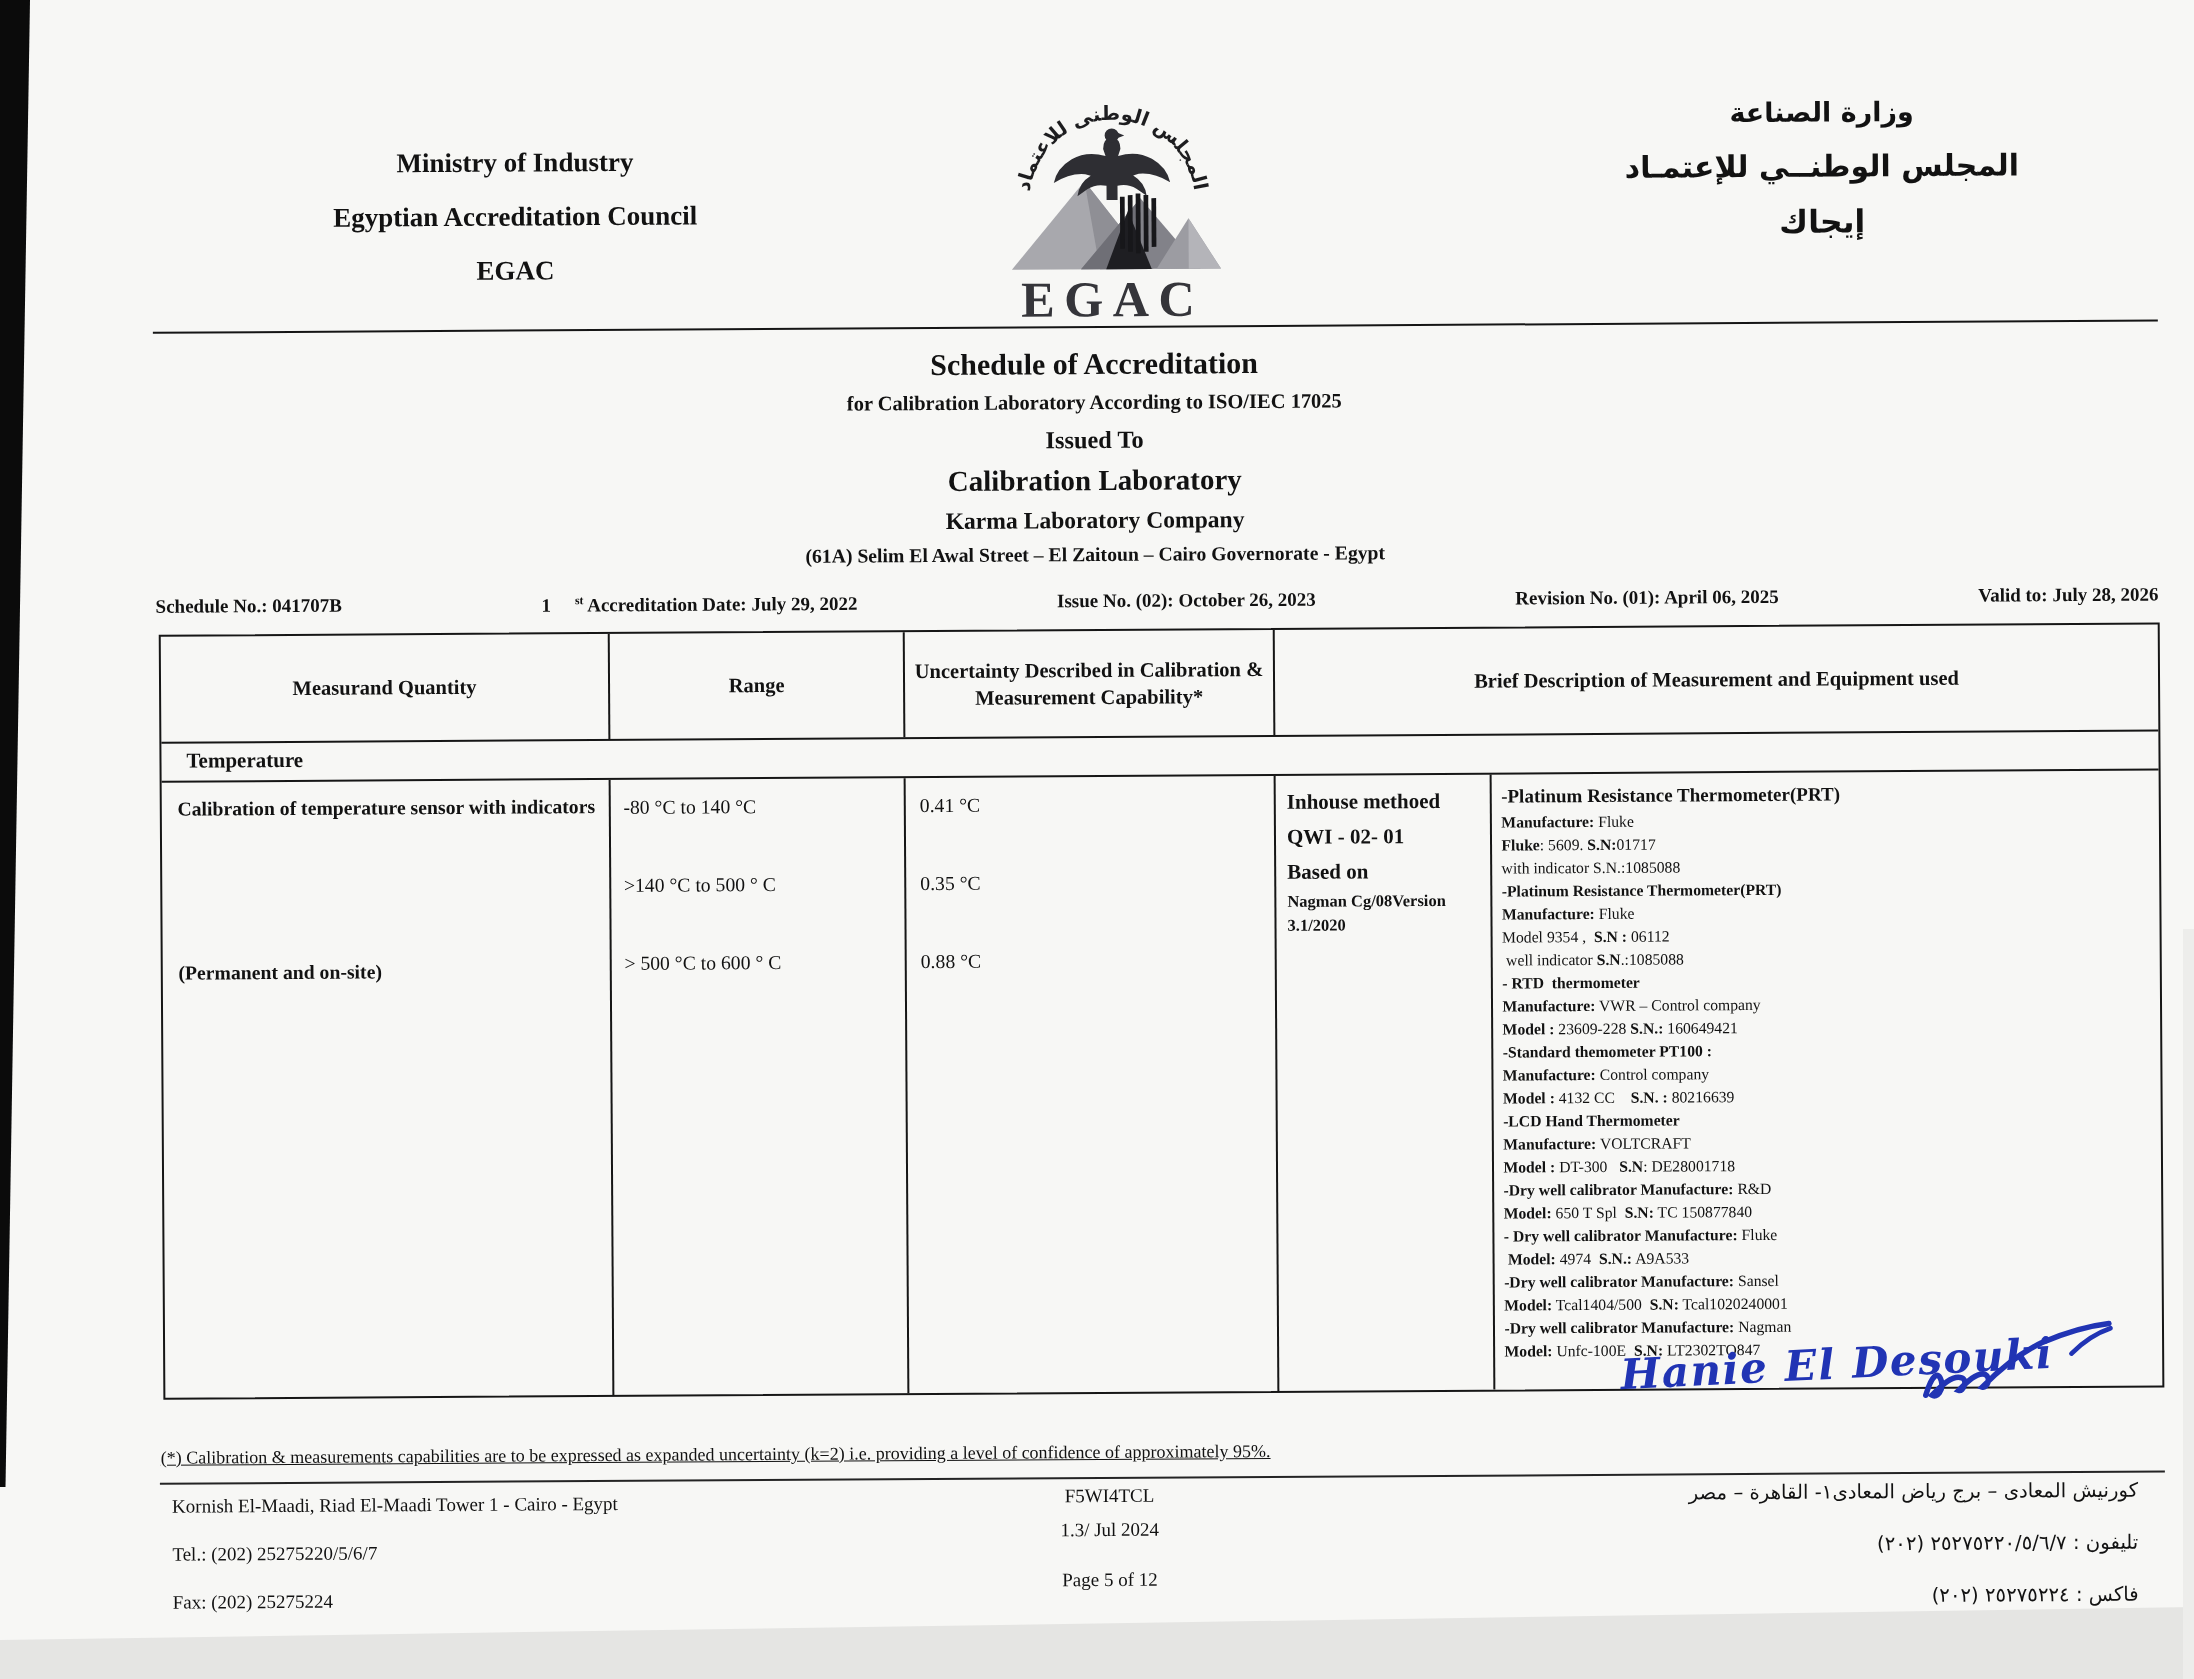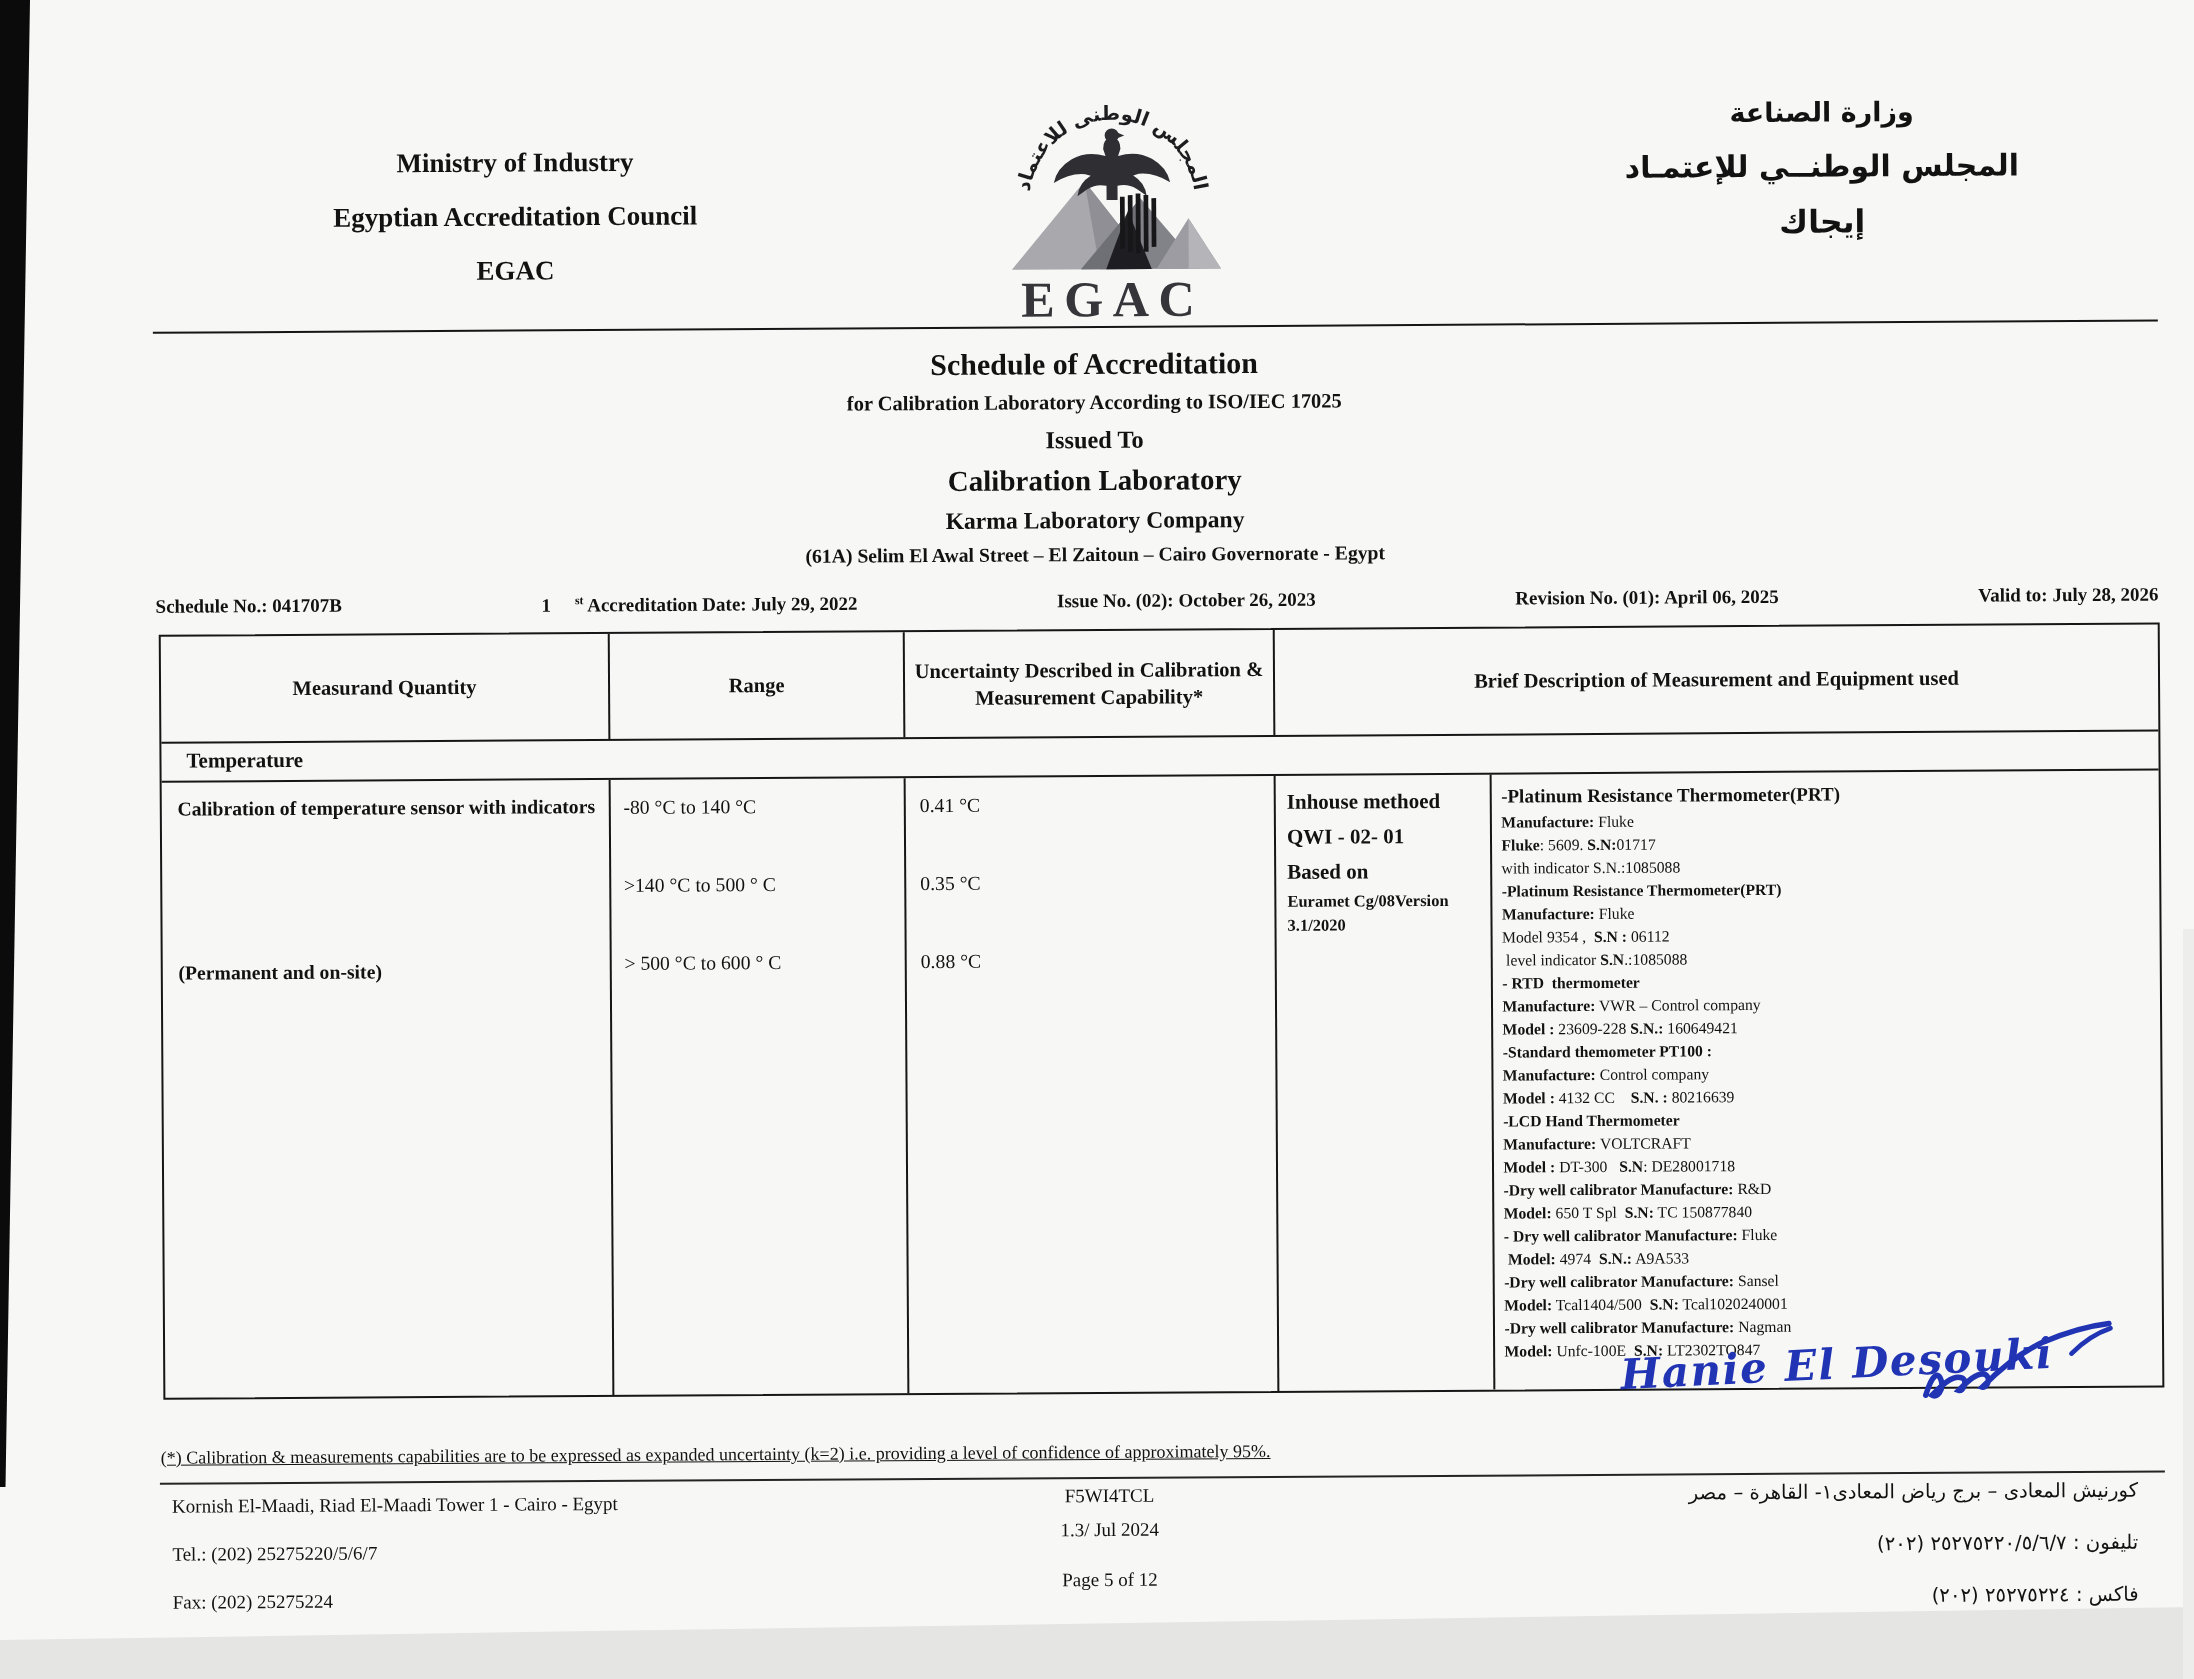--- a/index.html
+++ b/index.html
@@ -180,32 +180,32 @@
         </div>
       <div class="td c3" id="unc-col">
           <div class="spaced-line">0.41 °C</div>
           <div class="spaced-line">0.35 °C</div>
           <div class="spaced-line">0.88 °C</div>
         </div>
       <div class="td c4" id="method-col">
           <div class="m-lg">Inhouse methoed</div>
           <div class="m-lg">QWI - 02- 01</div>
           <div class="m-lg">Based on</div>
-          <div class="m-sm">Euramet Cg/08Version</div>
+          <div class="m-sm">Nagman Cg/08Version</div>
           <div class="m-sm">3.1/2020</div>
         </div>
       <div class="td c5" id="equip-col">
           <div class="eq-line lg"><span class="b">-Platinum Resistance Thermometer(PRT)</span></div>
           <div class="eq-line"><span class="b">Manufacture:</span><span> Fluke</span></div>
           <div class="eq-line"><span class="b">Fluke</span><span>: 5609. </span><span class="b">S.N:</span><span>01717</span></div>
           <div class="eq-line"><span>with indicator S.N.:1085088</span></div>
           <div class="eq-line"><span class="b">-Platinum Resistance Thermometer(PRT)</span></div>
           <div class="eq-line"><span class="b">Manufacture:</span><span> Fluke</span></div>
           <div class="eq-line"><span>Model 9354 , </span><span class="b"> S.N : </span><span>06112</span></div>
-          <div class="eq-line"><span> level indicator </span><span class="b">S.N</span><span>.:1085088</span></div>
+          <div class="eq-line"><span> well indicator </span><span class="b">S.N</span><span>.:1085088</span></div>
           <div class="eq-line"><span class="b">- RTD  thermometer</span></div>
           <div class="eq-line"><span class="b">Manufacture:</span><span> VWR – Control company</span></div>
           <div class="eq-line"><span class="b">Model :</span><span> 23609-228 </span><span class="b">S.N.:</span><span> 160649421</span></div>
           <div class="eq-line"><span class="b">-Standard themometer PT100 :</span></div>
           <div class="eq-line"><span class="b">Manufacture:</span><span> Control company</span></div>
           <div class="eq-line"><span class="b">Model :</span><span> 4132 CC    </span><span class="b">S.N. :</span><span> 80216639</span></div>
           <div class="eq-line"><span class="b">-LCD Hand Thermometer</span></div>
           <div class="eq-line"><span class="b">Manufacture:</span><span> VOLTCRAFT</span></div>
           <div class="eq-line"><span class="b">Model :</span><span> DT-300   </span><span class="b">S.N</span><span>: DE28001718</span></div>
           <div class="eq-line"><span class="b">-Dry well calibrator Manufacture:</span><span> R&amp;D</span></div>

